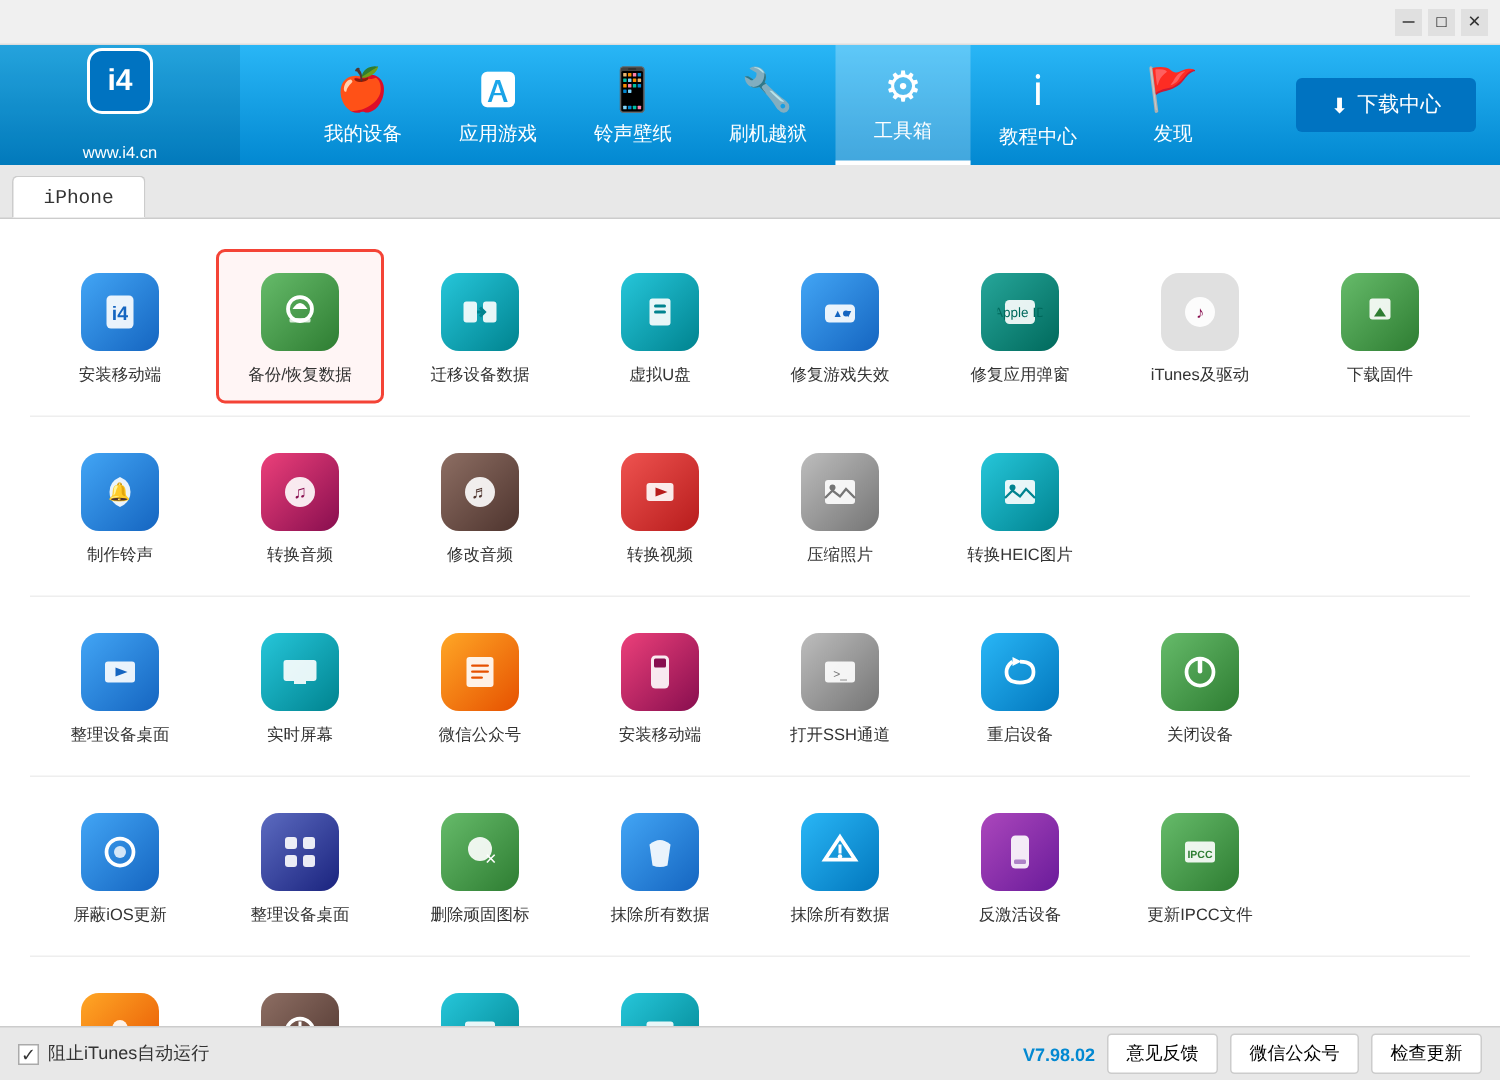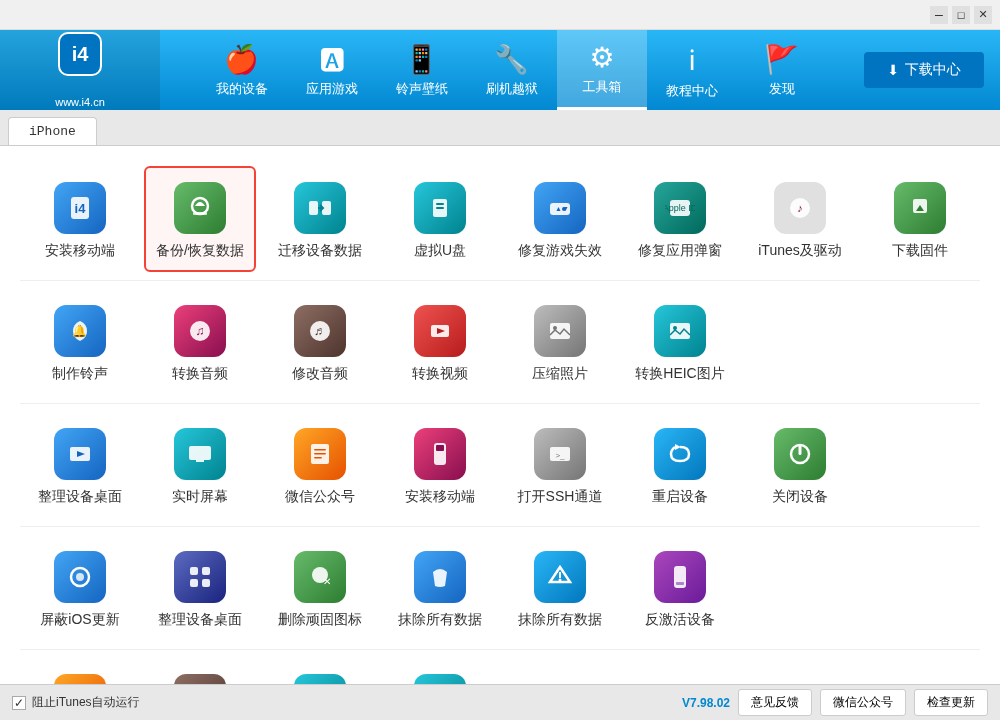--- a/index.html
+++ b/index.html
@@ -104,21 +104,21 @@
       margin: 4px;
     }
     .tool-icon {
       width: 52px; height: 52px;
       border-radius: 12px;
       display: flex; align-items: center; justify-content: center;
       font-size: 24px; color: #fff;
       margin-bottom: 8px;
       position: relative;
     }
-    .tool-label { font-size: 14px; color: #333; text-align: right; }
+    .tool-label { font-size: 11px; color: #333; text-align: right; }
 
     
     .row-sep {
       grid-column: 1 / -1;
       height: 1px;
       background: #eee;
       margin: 4px 0;
     }
 
     
@@ -460,20 +460,29 @@
       <span class="tool-label">抹除所有数据</span>
     </div>
     <div class="tool-item">
       <div class="tool-icon" style="background: linear-gradient(135deg, rgb(171, 71, 188), rgb(106, 27, 154));">
         <svg width="30" height="30" viewBox="0 0 30 30">
           <rect x="9" y="4" width="12" height="22" rx="3" fill="white" opacity="0.9"></rect>
           <rect x="11" y="20" width="8" height="3" rx="1" fill="#6a1b9a" opacity="0.5"></rect>
         </svg>
       </div>
       <span class="tool-label">反激活设备</span>
+    </div>
+    <div class="tool-item">
+      <div class="tool-icon" style="background: linear-gradient(135deg, rgb(102, 187, 106), rgb(46, 125, 50));">
+        <svg width="30" height="30" viewBox="0 0 30 30">
+          <rect x="5" y="8" width="20" height="14" rx="2" fill="white" opacity="0.9"></rect>
+          <text x="15" y="19" text-anchor="middle" font-size="7" font-weight="bold" fill="#2e7d32">IPCC</text>
+        </svg>
+      </div>
+      <span class="tool-label">更新IPCC文件</span>
     </div>
     <div class="row-sep"></div>
     <div class="tool-item">
       <div class="tool-icon" style="background: linear-gradient(135deg, rgb(255, 167, 38), rgb(230, 81, 0));">
         <svg width="30" height="30" viewBox="0 0 30 30">
           <circle cx="15" cy="12" r="5" fill="white" opacity="0.9"></circle>
           <path d="M15 17 Q8 22 15 28 Q22 22 15 17Z" fill="white" opacity="0.9"></path>
         </svg>
       </div>
     </div>

